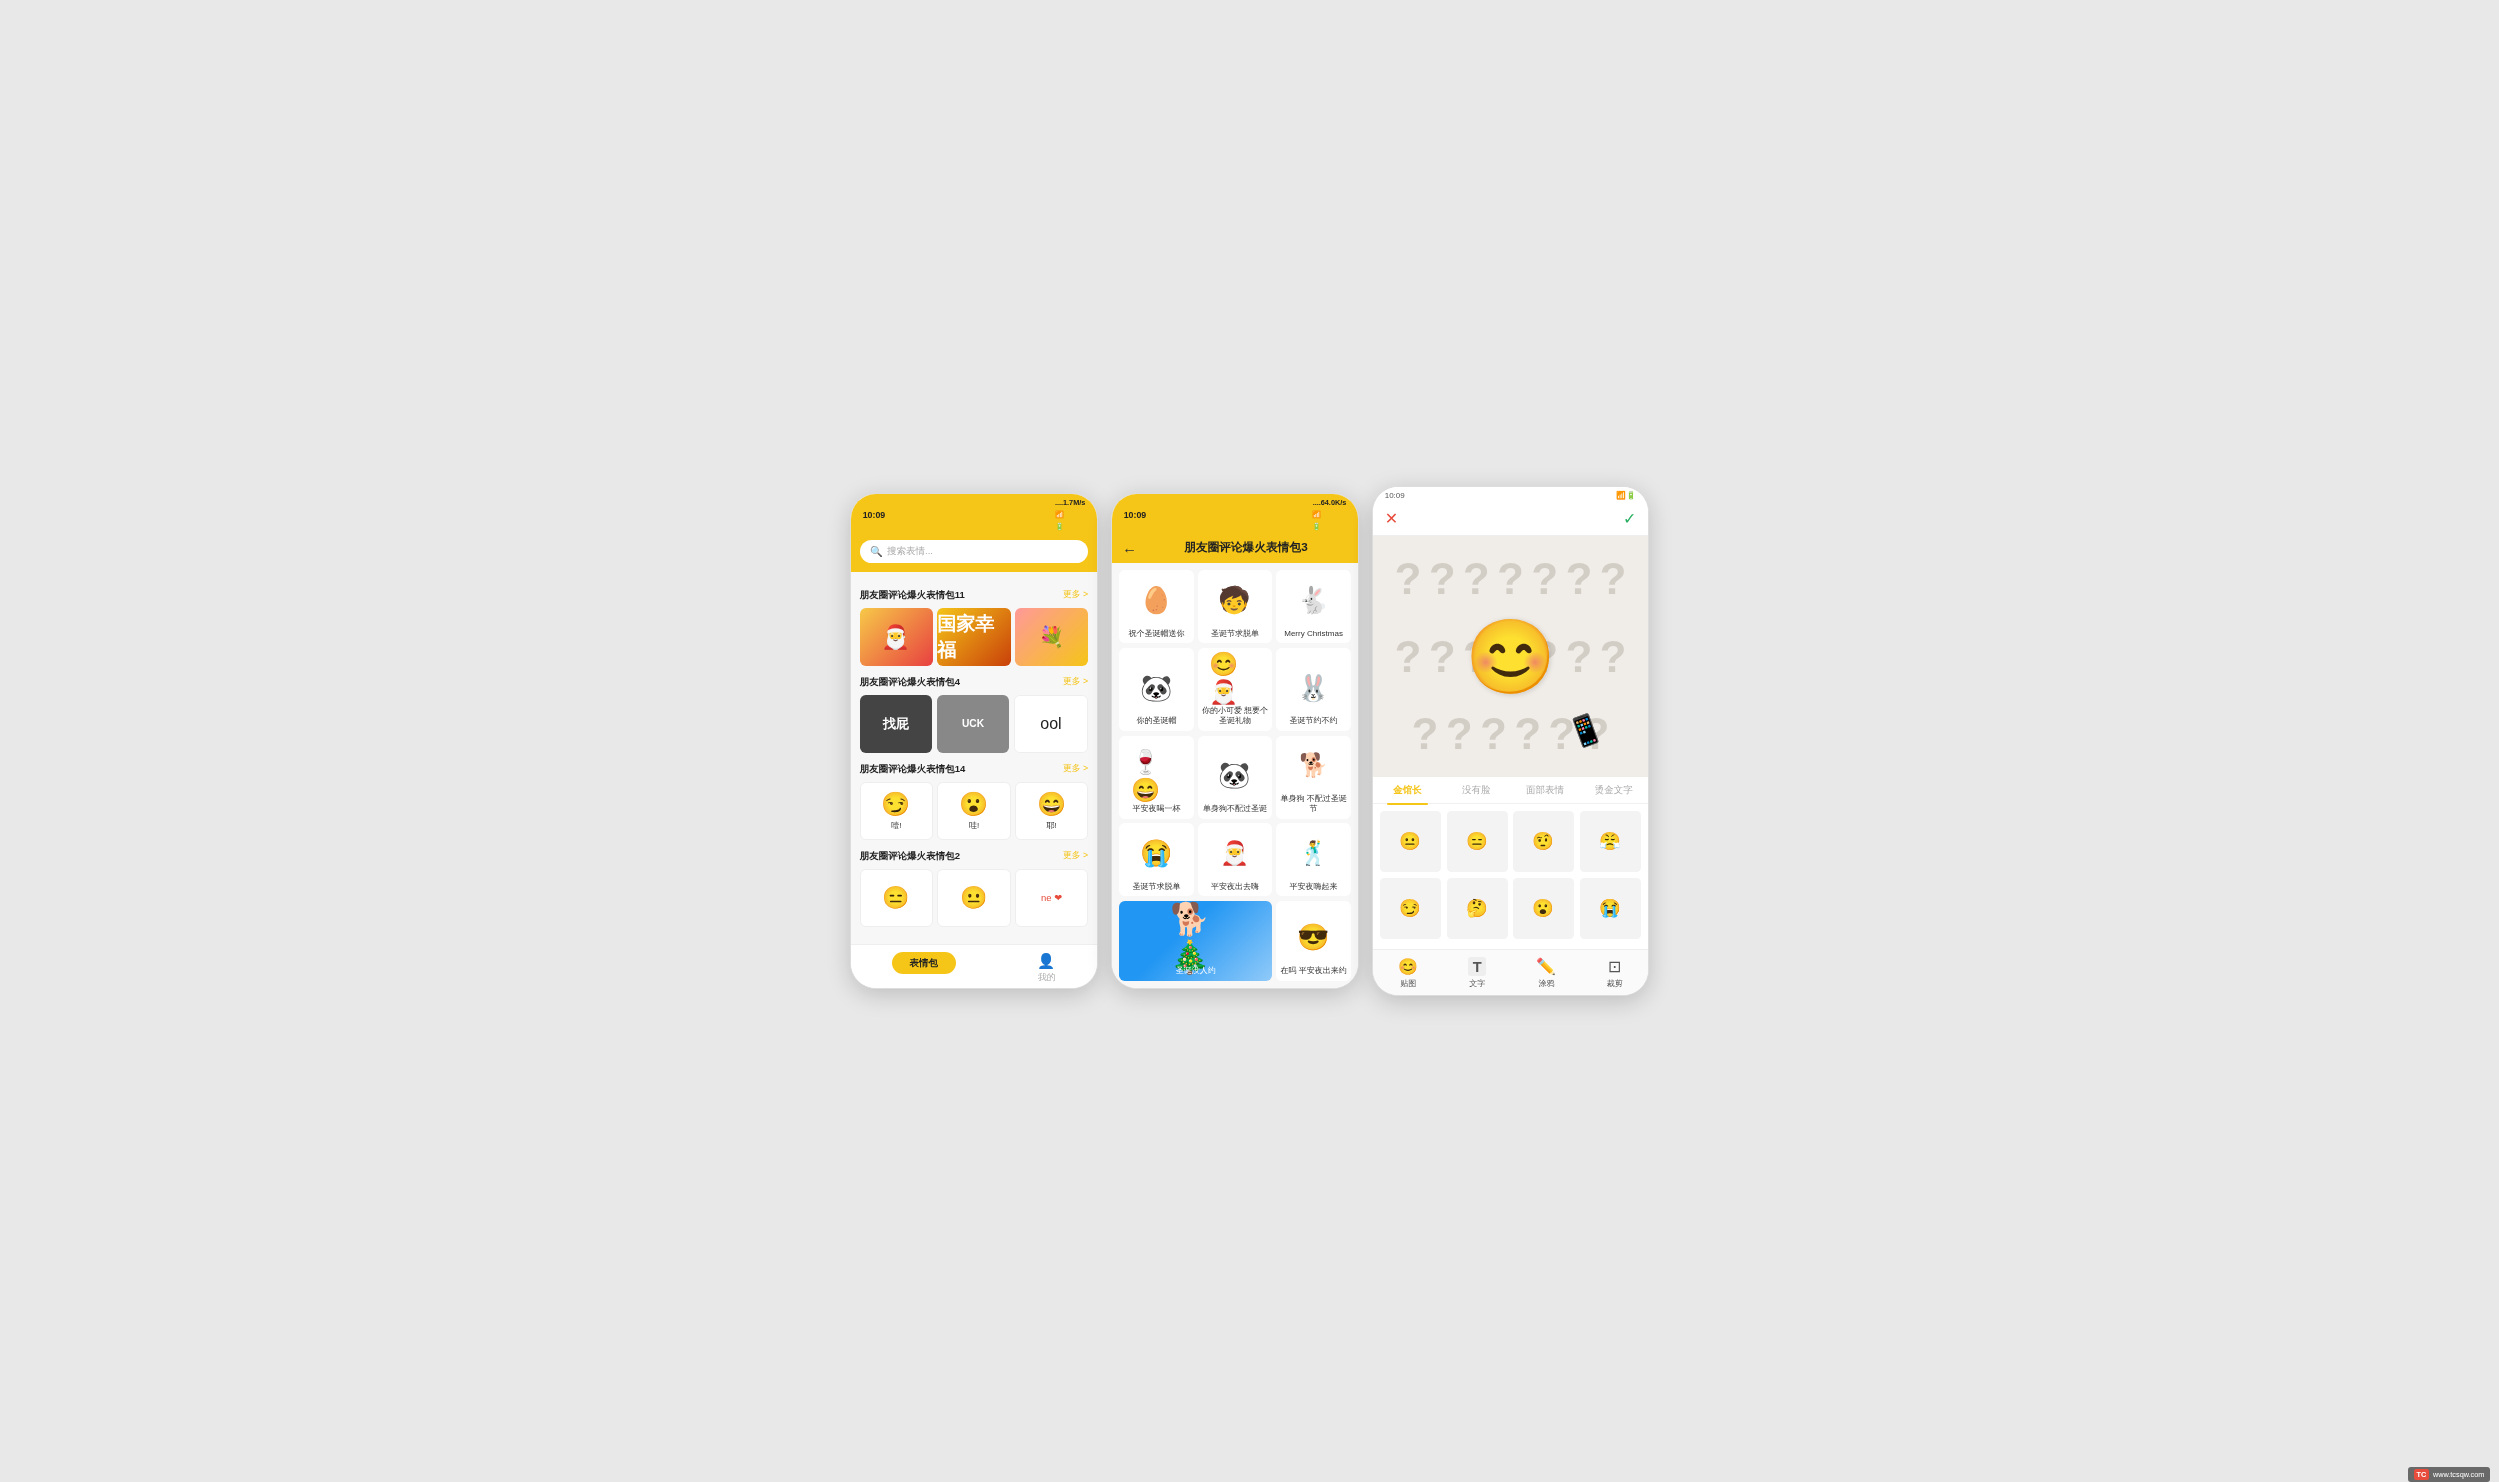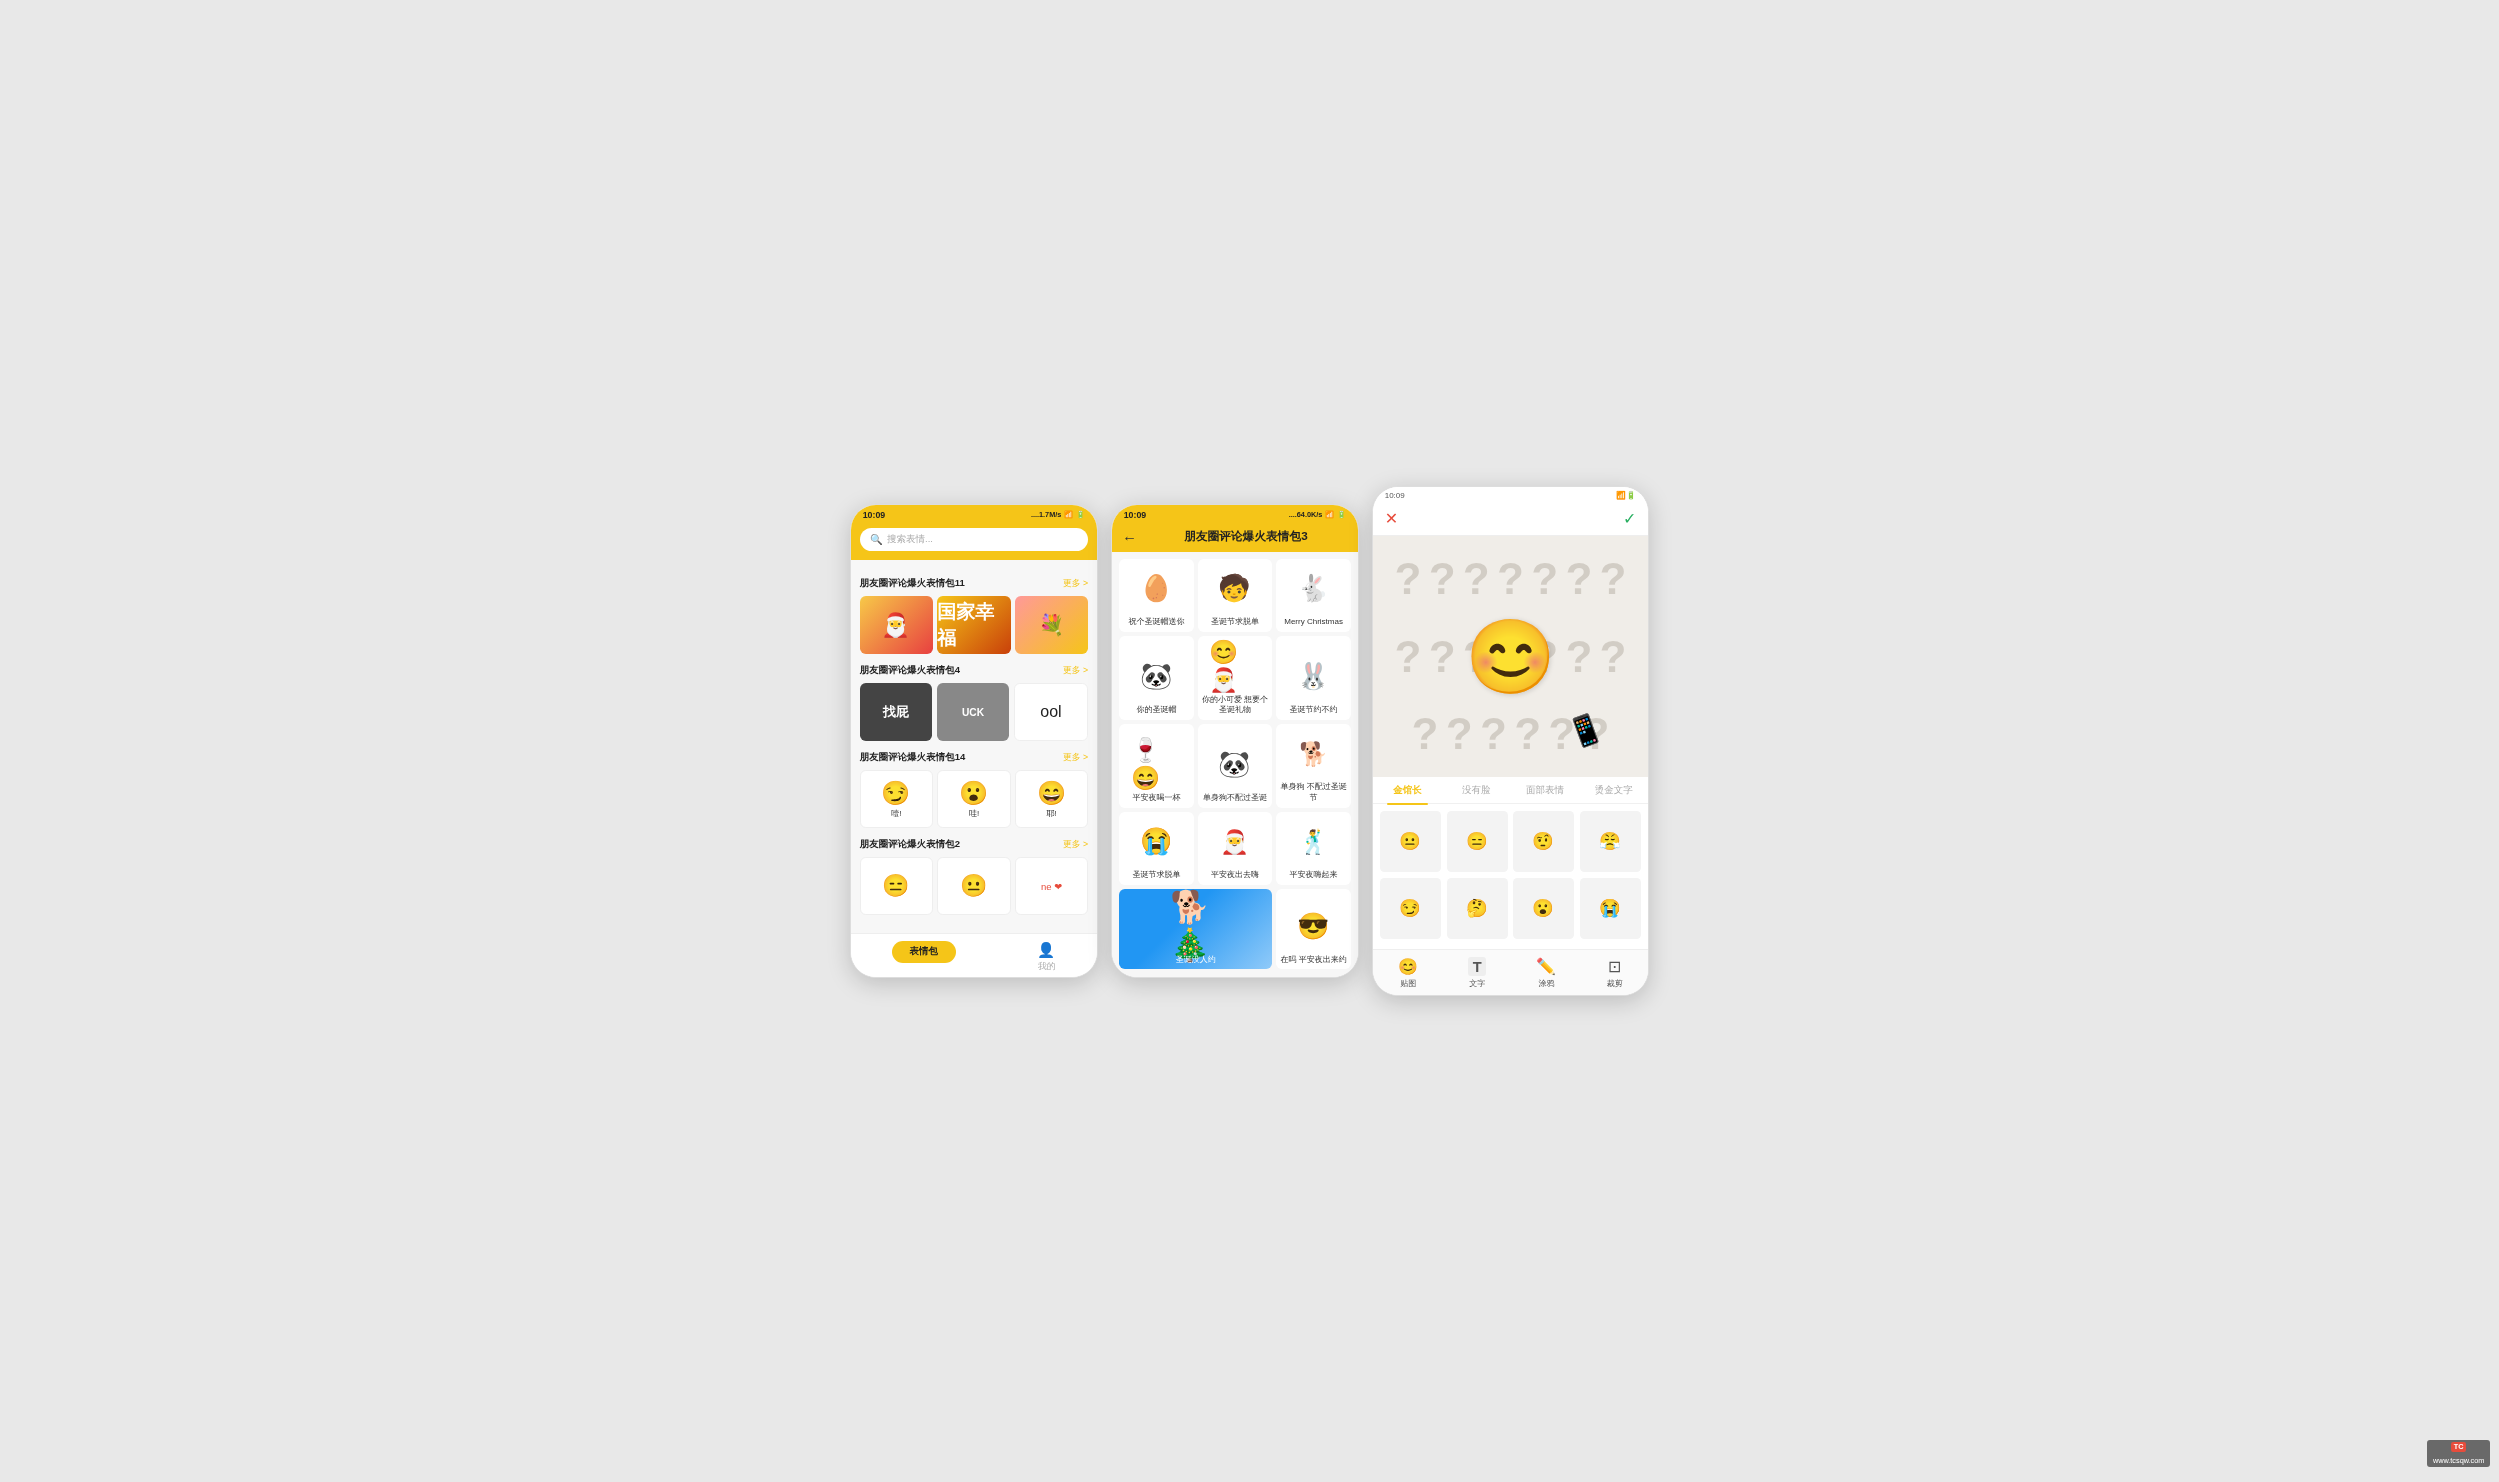--- a/index.html
+++ b/index.html
@@ -29,21 +29,21 @@
       background: #f5c518;
       display: flex;
       justify-content: space-between;
       align-items: center;
       padding: 4.4px 11.7px 2.9px;
       font-size: 8px;
       font-weight: 600;
       color: #222;
     }
     .status-bar .time { font-size: 8.8px; font-weight: 700; }
-    .status-bar .icons { display: flex; gap: 2.9px; align-items: flex-start; font-size: 7.3px; }
+    .status-bar .icons { display: flex; gap: 2.9px; align-items: flex-start; font-size: 7.3px; flex-direction: column; }
 
     
     .phone1 { width: 248px; }
     .phone1 .header {
       background: #f5c518;
       padding: 5.8px 8.8px 8.8px;
     }
     .phone1 .search-bar {
       background: #fff;
       border-radius: 14.6px;
@@ -282,31 +282,30 @@
     
     .art-egg { font-size: 37px; }
     .art-bunny { font-size: 29px; }
     .art-panda { font-size: 32px; }
     .art-cry { font-size: 29px; }
     .art-cool { font-size: 31px; }
 
     
     .site-badge {
       position: fixed;
-      bottom: 15px;
+      bottom: 0;
       right: 8.8px;
       background: rgba(0,0,0,0.55);
       color: #fff;
       font-size: 7.3px;
       padding: 2.2px 5.8px;
       border-radius: 2.9px;
       display: flex;
       align-items: center;
       gap: 3.7px;
-      flex-direction: column;
     }
     .site-badge .tc-logo {
       background: #e74c3c;
       color: #fff;
       font-size: 7.3px;
       font-weight: 900;
       padding: 0.7px 2.9px;
       border-radius: 2.2px;
     }
   </style>

